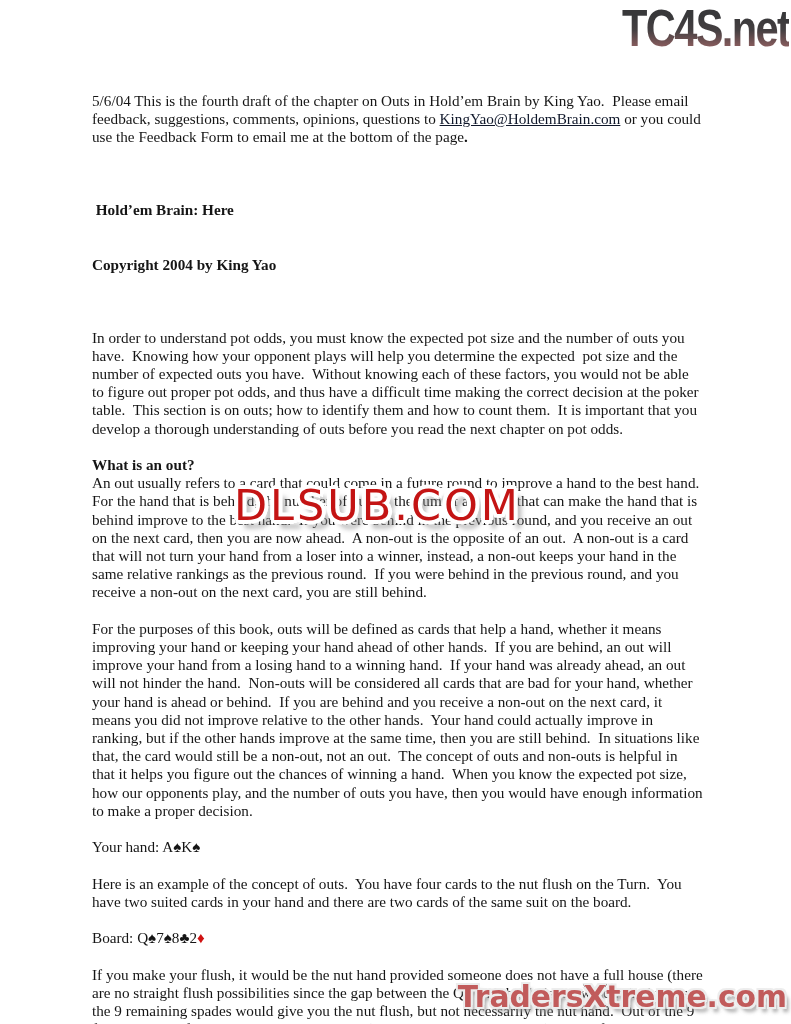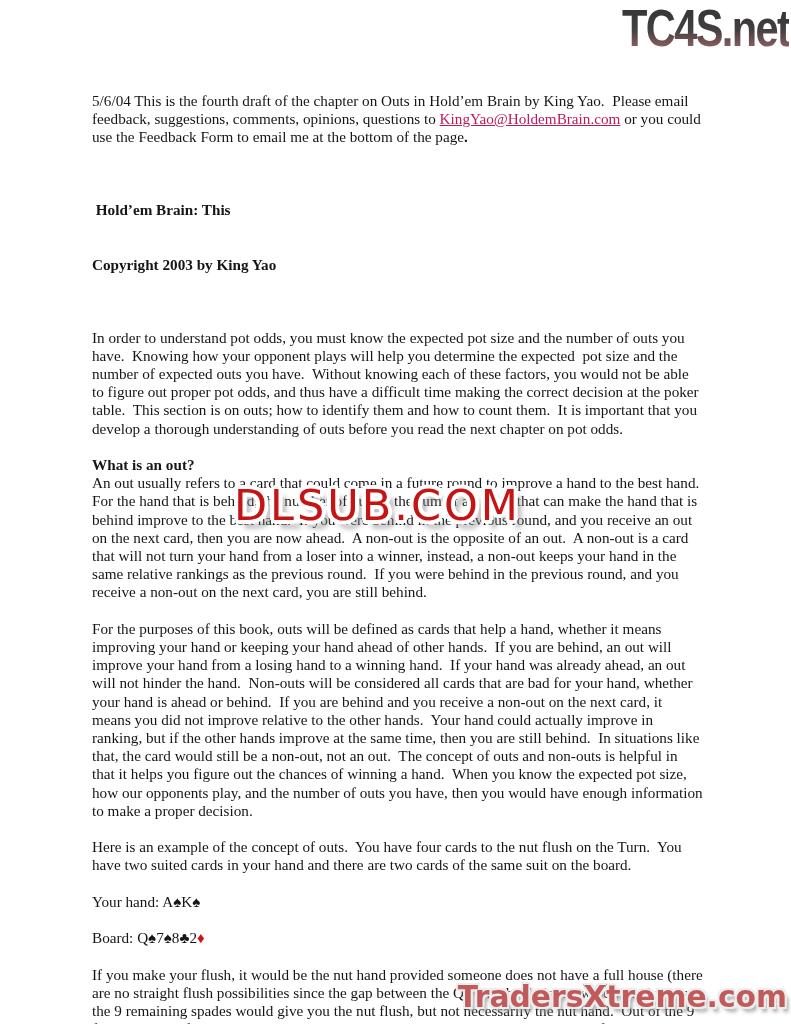--- a/index.html
+++ b/index.html
@@ -23,21 +23,21 @@
     color: #151515;
     text-align: left;
   }
   .para {
     margin: 0 0 18.2px 0;
     white-space: pre-wrap;
   }
   .tight { margin-bottom: 0; }
   .bold { font-weight: bold; }
   .email-link {
-    color: #be185d;
+    color: #0f172a;
     text-decoration: underline;
     cursor: pointer;
   }
   .red-suit { color: #d01212; }
 
   
   .wm-top {
     position: absolute;
     top: 4px; right: 2px;
     font-family: "Liberation Sans", sans-serif;
@@ -93,34 +93,34 @@
 </head>
 <body>
 
 <div class="page">
 
   <div class="content">
 
     <p class="para"><span>5/6/04 This is the fourth draft of the chapter on Outs in Hold’em Brain by King Yao.  Please email feedback, suggestions, comments, opinions, questions to </span><a class="email-link" href="#">KingYao@HoldemBrain.com</a><span> or you could use the Feedback Form to email me at the bottom of the page</span><span class="bold">.</span></p>
 
     <div class="para bold">
-      <div style="white-space: pre-wrap;"> Hold’em Brain: This</div>
-      <div style="white-space: pre-wrap;">Copyright 2003 by King Yao</div>
+      <div style="white-space: pre-wrap;"> Hold’em Brain: Here</div>
+      <div style="white-space: pre-wrap;">Copyright 2004 by King Yao</div>
     </div>
 
     <p class="para">In order to understand pot odds, you must know the expected pot size and the number of outs you have.  Knowing how your opponent plays will help you determine the expected  pot size and the number of expected outs you have.  Without knowing each of these factors, you would not be able to figure out proper pot odds, and thus have a difficult time making the correct decision at the poker table.  This section is on outs; how to identify them and how to count them.  It is important that you develop a thorough understanding of outs before you read the next chapter on pot odds.</p>
 
     <div class="para tight bold" style="white-space: pre-wrap;">What is an out?</div>
     <p class="para">An out usually refers to a card that could come in a future round to improve a hand to the best hand.  For the hand that is behind, the number of outs is the sum of all cards that can make the hand that is behind improve to the best hand.  If you were behind in the previous round, and you receive an out on the next card, then you are now ahead.  A non-out is the opposite of an out.  A non-out is a card that will not turn your hand from a loser into a winner, instead, a non-out keeps your hand in the same relative rankings as the previous round.  If you were behind in the previous round, and you receive a non-out on the next card, you are still behind.</p>
 
     <p class="para">For the purposes of this book, outs will be defined as cards that help a hand, whether it means improving your hand or keeping your hand ahead of other hands.  If you are behind, an out will improve your hand from a losing hand to a winning hand.  If your hand was already ahead, an out will not hinder the hand.  Non-outs will be considered all cards that are bad for your hand, whether your hand is ahead or behind.  If you are behind and you receive a non-out on the next card, it means you did not improve relative to the other hands.  Your hand could actually improve in ranking, but if the other hands improve at the same time, then you are still behind.  In situations like that, the card would still be a non-out, not an out.  The concept of outs and non-outs is helpful in that it helps you figure out the chances of winning a hand.  When you know the expected pot size, how our opponents play, and the number of outs you have, then you would have enough information to make a proper decision.</p>
 
+    <p class="para">Your hand: A♠K♠</p>
+
     <p class="para">Here is an example of the concept of outs.  You have four cards to the nut flush on the Turn.  You have two suited cards in your hand and there are two cards of the same suit on the board.</p>
-
-    <p class="para">Your hand: A♠K♠</p>
 
     <p class="para"><span>Board: Q♠7♠8♣2</span><span class="red-suit">♦</span></p>
 
     <p class="para">If you make your flush, it would be the nut hand provided someone does not have a full house (there are no straight flush possibilities since the gap between the Q♠ and the 7♠ is too wide).  In this case, the 9 remaining spades would give you the nut flush, but not necessarily the nut hand.  Out of the 9 flush cards, 7 of them will not pair the board (thus giving you the nut hand).  Two of</p>
 
   </div>
 
   <div class="wm-top">TC4S.net</div>
 
   <div class="wm-mid">DLSUB.COM</div>

